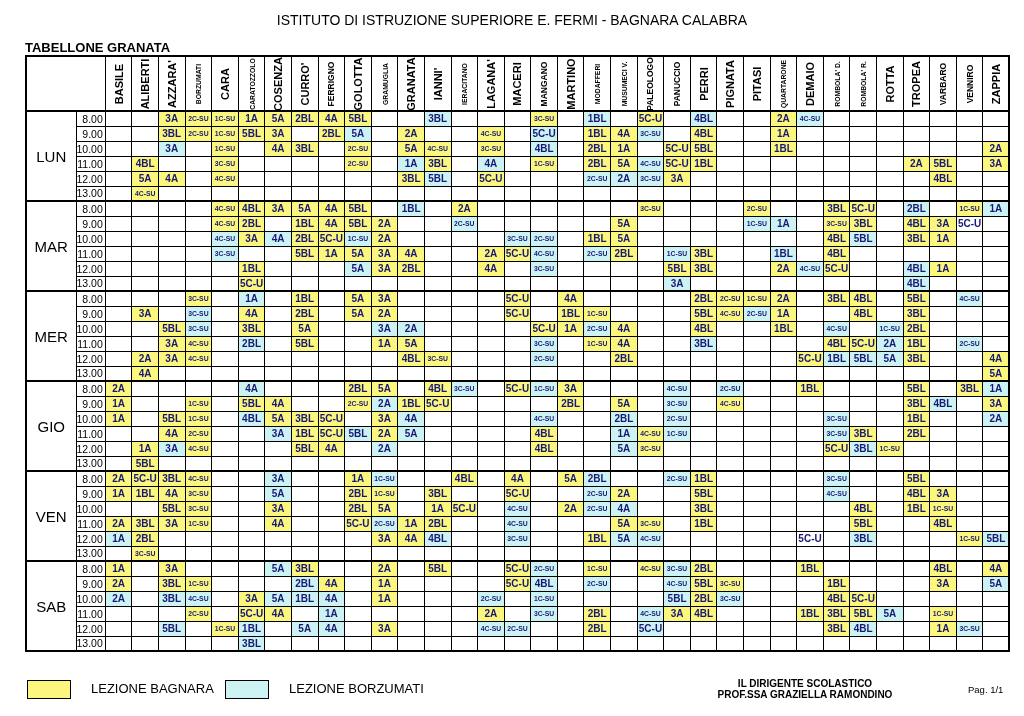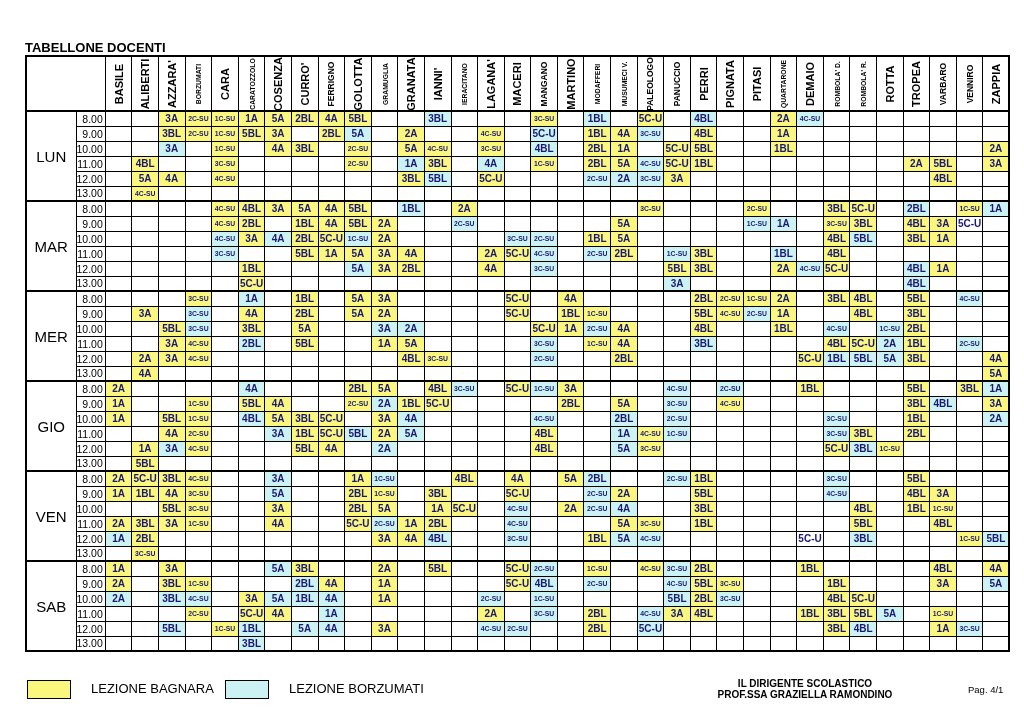--- a/index.html
+++ b/index.html
@@ -27,21 +27,22 @@
   .swatch{position:absolute;width:42px;height:17px;border:1px solid #000;top:2px;}
   .legend-label{position:absolute;top:3px;font-size:13px;white-space:nowrap;}
   .footer{position:absolute;top:678px;left:660px;width:290px;text-align:center;
           font-size:10px;font-weight:700;line-height:11px;}
   .pagenum{position:absolute;top:684px;left:968px;font-size:9.5px;}
 </style>
 </head>
 <body>
 
 <div id="sheet">
-  <div class="page-label">TABELLONE DOCENTI</div>
+  <div class="title1">ISTITUTO DI ISTRUZIONE SUPERIORE E. FERMI - BAGNARA CALABRA</div>
+  <div class="page-label">TABELLONE GRANATA</div>
 
   <table>
       <colgroup>
         <col style="width: 50px;">
         <col style="width: 28px;">
         <col style="width: 26.6px;">
         <col style="width: 26.6px;">
         <col style="width: 26.6px;">
         <col style="width: 26.6px;">
         <col style="width: 26.6px;">
@@ -1528,14 +1529,14 @@
     <div class="swatch" style="left: 2px; background: rgb(251, 247, 126);"></div>
     <div class="legend-label" style="left:66px;">LEZIONE BAGNARA</div>
     <div class="swatch" style="left: 200px; background: rgb(205, 242, 244);"></div>
     <div class="legend-label" style="left:264px;">LEZIONE BORZUMATI</div>
   </div>
 
   <div class="footer">
     <div>IL DIRIGENTE SCOLASTICO</div>
     <div>PROF.SSA GRAZIELLA RAMONDINO</div>
   </div>
-  <div class="pagenum">Pag. 4/1</div>
+  <div class="pagenum">Pag. 1/1</div>
 </div>
 
 </body></html>

